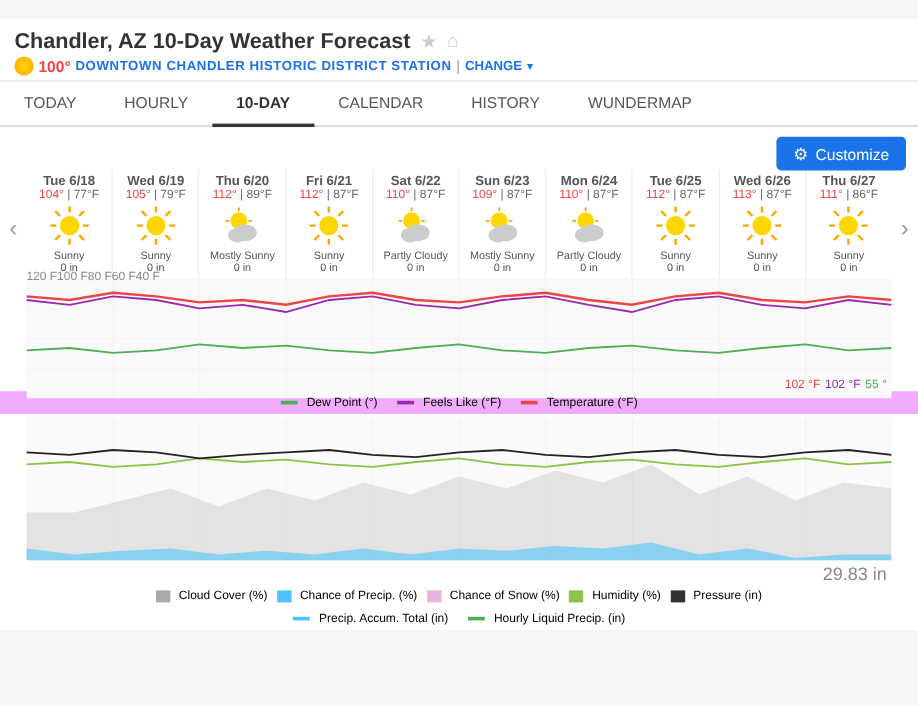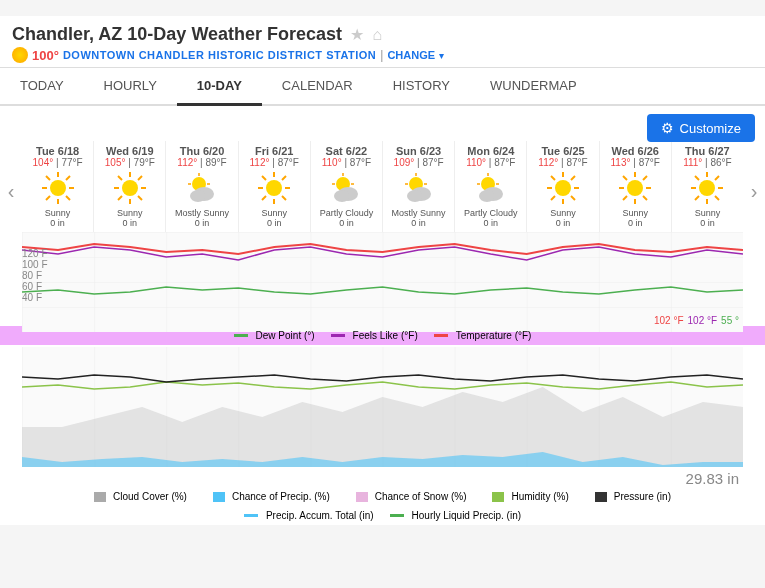--- a/index.html
+++ b/index.html
@@ -297,21 +297,21 @@
         <div style="width:14px;height:3px;background:#9C27B0;margin-right:4px;"></div>
         <span>Feels Like (°F)</span>
       </div>
     <div class="legend-item">
         <div style="width:14px;height:3px;background:#e44;margin-right:4px;"></div>
         <span>Temperature (°F)</span>
       </div>
   </div>
 
   <div style="position:relative;">
-    <div style="position:absolute; left:22px; top:-120px; font-size:10px; color:#888; display:flex; flex-direction:column; justify-content:center; height:100px; pointer-events:none;">
+    <div style="position:absolute; left:22px; top:-120px; font-size:10px; color:#888; display:flex; flex-direction:row; justify-content:center; height:100px; pointer-events:none;">
       <span>120 F</span>
       <span>100 F</span>
       <span>80 F</span>
       <span>60 F</span>
       <span>40 F</span>
     </div>
   </div>
 
   <div style="padding: 0 22px; margin-top:2px;">
     <svg width="100%" height="120" viewBox="0 0 720 120" preserveAspectRatio="none">
@@ -323,21 +323,21 @@
       <polygon points="0,110 0,120 720,120 720,115 680,115 640,118 600,110 560,115 520,105 480,110 440,108 400,112 360,110 320,115 280,110 240,115 200,112 160,115 120,110 80,112 40,115 0,110" fill="#4fc3f7" opacity="0.6"></polygon>
 
       <polyline points="0,40 36,38 72,42 108,40 144,35 180,38 216,36 252,40 288,42 324,38 360,35 396,40 432,42 468,38 504,36 540,40 576,42 612,38 648,35 684,40 720,38" fill="none" stroke="#8BC34A" stroke-width="1.5"></polyline>
 
       <polyline points="0,30 36,32 72,28 108,30 144,35 180,32 216,30 252,28 288,32 324,34 360,30 396,28 432,32 468,34 504,30 540,28 576,32 612,34 648,30 684,28 720,32" fill="none" stroke="#222" stroke-width="1.5"></polyline>
     </svg>
     <div style="display:flex; justify-content:flex-end; font-size:15px; color:#888; margin-top:0; padding-right:4px;">
       <span style="margin-left:8px;">29.83 in</span>
     </div>
   </div>
-  <div style="display:flex; justify-content:center; gap:26px; padding:4px 0; font-size:10px; flex-wrap:wrap;">
+  <div style="display:flex; justify-content:center; gap:8px; padding:4px 0; font-size:10px; flex-wrap:wrap;">
     <div class="legend-item">
         <div style="width:12px;height:10px;background:#aaa;margin-right:3px;display:inline-block;"></div>
         <span>Cloud Cover (%)</span>
       </div>
     <div class="legend-item">
         <div style="width:12px;height:10px;background:#4fc3f7;margin-right:3px;display:inline-block;"></div>
         <span>Chance of Precip. (%)</span>
       </div>
     <div class="legend-item">
         <div style="width:12px;height:10px;background:#e8b4de;margin-right:3px;display:inline-block;"></div>

